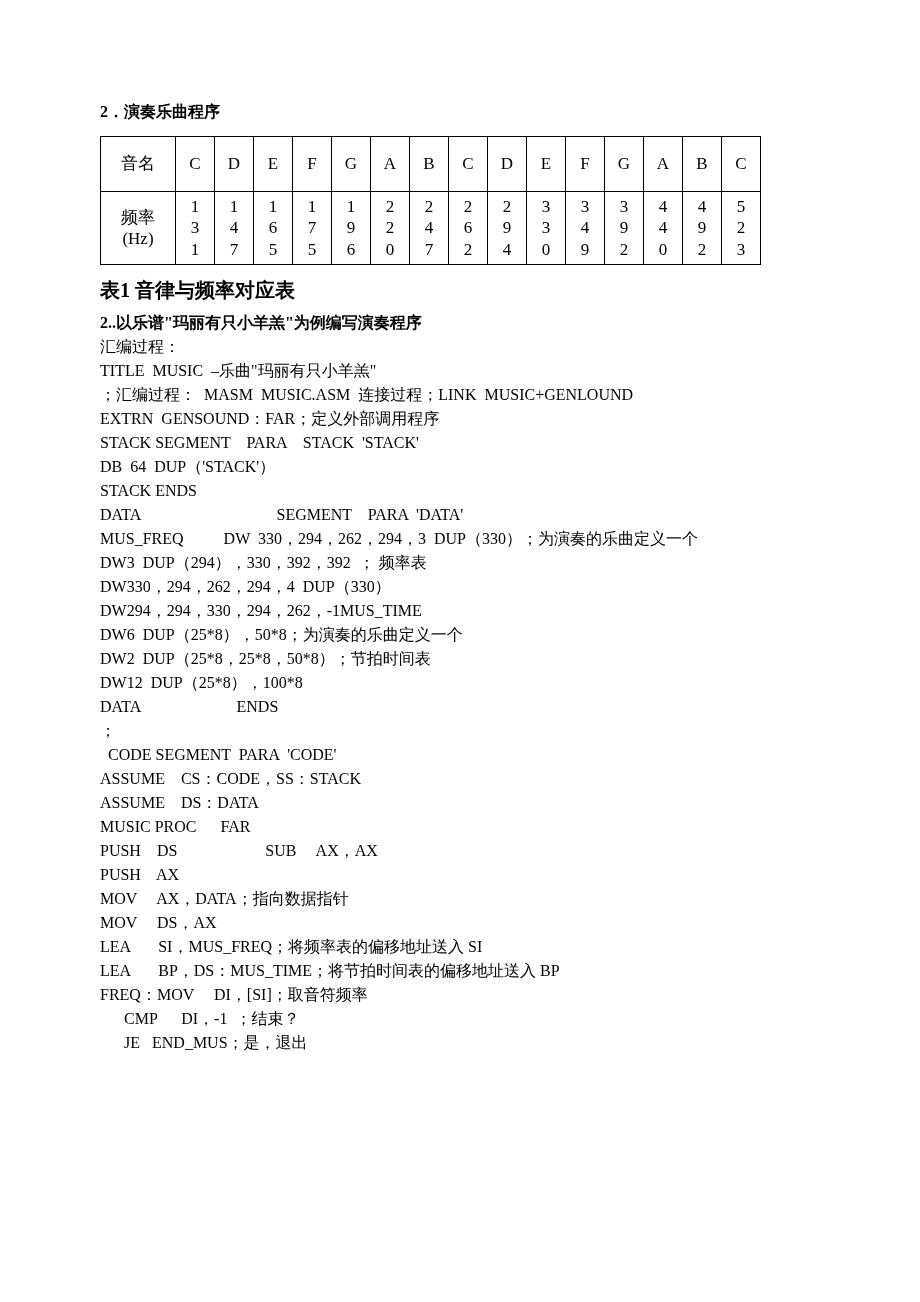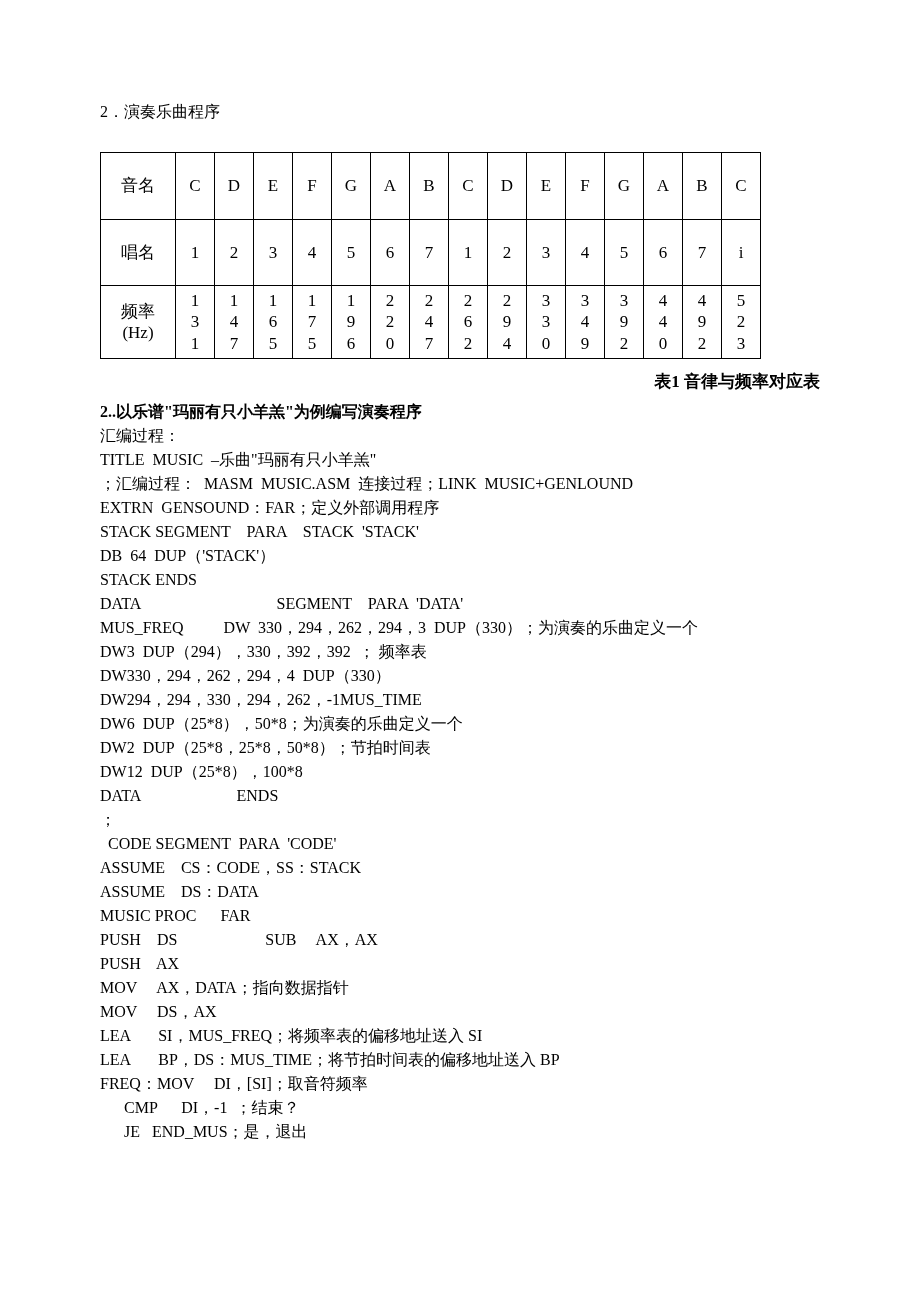--- a/index.html
+++ b/index.html
@@ -6,49 +6,49 @@
       font-family: "SimSun", "宋体", serif;
       font-size: 16px;
       background: #fff;
       color: #000;
       margin: 0;
       padding: 100px 100px 40px 100px;
       width: 720px;
       line-height: 1.5;
     }
     .section-title {
-      font-weight: normal;
-      margin-bottom: 28px;
+      font-weight: bold;
+      margin-bottom: 12px;
     }
     table.pitch {
       border-collapse: collapse;
       margin-bottom: 10px;
     }
     table.pitch th, table.pitch td {
       border: 1px solid #000;
       text-align: center;
       vertical-align: middle;
     }
     table.pitch td {
       font-family: "Times New Roman", serif;
       font-size: 17px;
     }
     table.pitch .rh {
       font-family: "SimSun", "宋体", serif;
       font-size: 17px;
       width: 62px;
-      padding: 20px 6px;
+      padding: 8px 6px;
     }
     table.pitch .row-note td:not(.rh) { height: 52px; width: 36px; }
     table.pitch .row-sing td:not(.rh) { height: 56px; }
     table.pitch .row-freq td { padding: 4px 2px; line-height: 1.25; }
     .caption {
-      text-align: right;
+      text-align: left;
       font-weight: bold;
-      font-size: 17px;
+      font-size: 20px;
       margin: 8px 0 6px 0;
       font-family: "SimSun", "宋体", serif;
     }
     .subsection {
       font-weight: bold;
       margin-bottom: 0;
     }
     .code-block {
       font-family: "Times New Roman", "SimSun", serif;
       font-size: 16px;
@@ -74,38 +74,20 @@
     <td>A</td>
     <td>B</td>
     <td>C</td>
     <td>D</td>
     <td>E</td>
     <td>F</td>
     <td>G</td>
     <td>A</td>
     <td>B</td>
     <td>C</td>
-  </tr>
-  <tr class="row-sing">
-    <td class="rh">唱名</td>
-    <td>1</td>
-    <td>2</td>
-    <td>3</td>
-    <td>4</td>
-    <td>5</td>
-    <td>6</td>
-    <td>7</td>
-    <td>1</td>
-    <td>2</td>
-    <td>3</td>
-    <td>4</td>
-    <td>5</td>
-    <td>6</td>
-    <td>7</td>
-    <td>i</td>
   </tr>
   <tr class="row-freq">
     <td class="rh" id="freq-header">频率<br>(Hz)</td>
     <td id="fc0">1<br>3<br>1</td>
     <td id="fc1">1<br>4<br>7</td>
     <td id="fc2">1<br>6<br>5</td>
     <td id="fc3">1<br>7<br>5</td>
     <td id="fc4">1<br>9<br>6</td>
     <td id="fc5">2<br>2<br>0</td>
     <td id="fc6">2<br>4<br>7</td>

